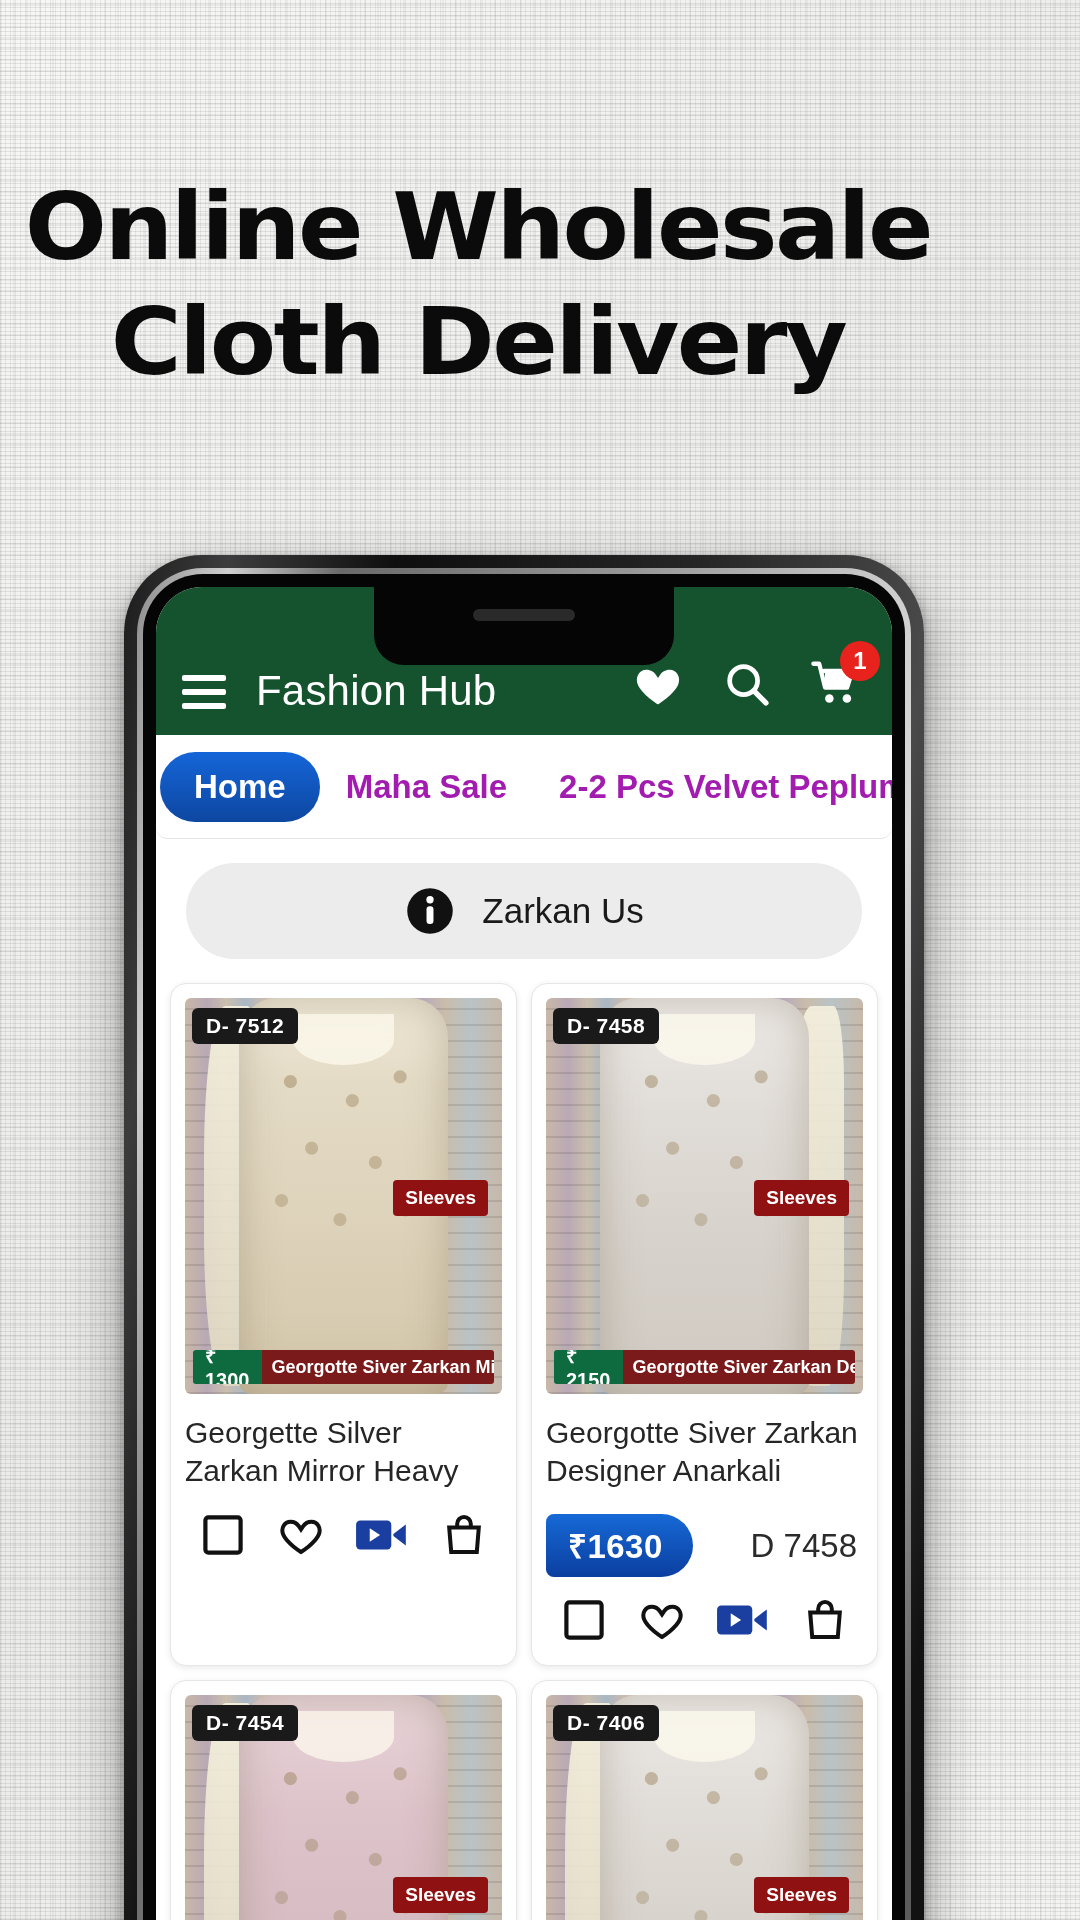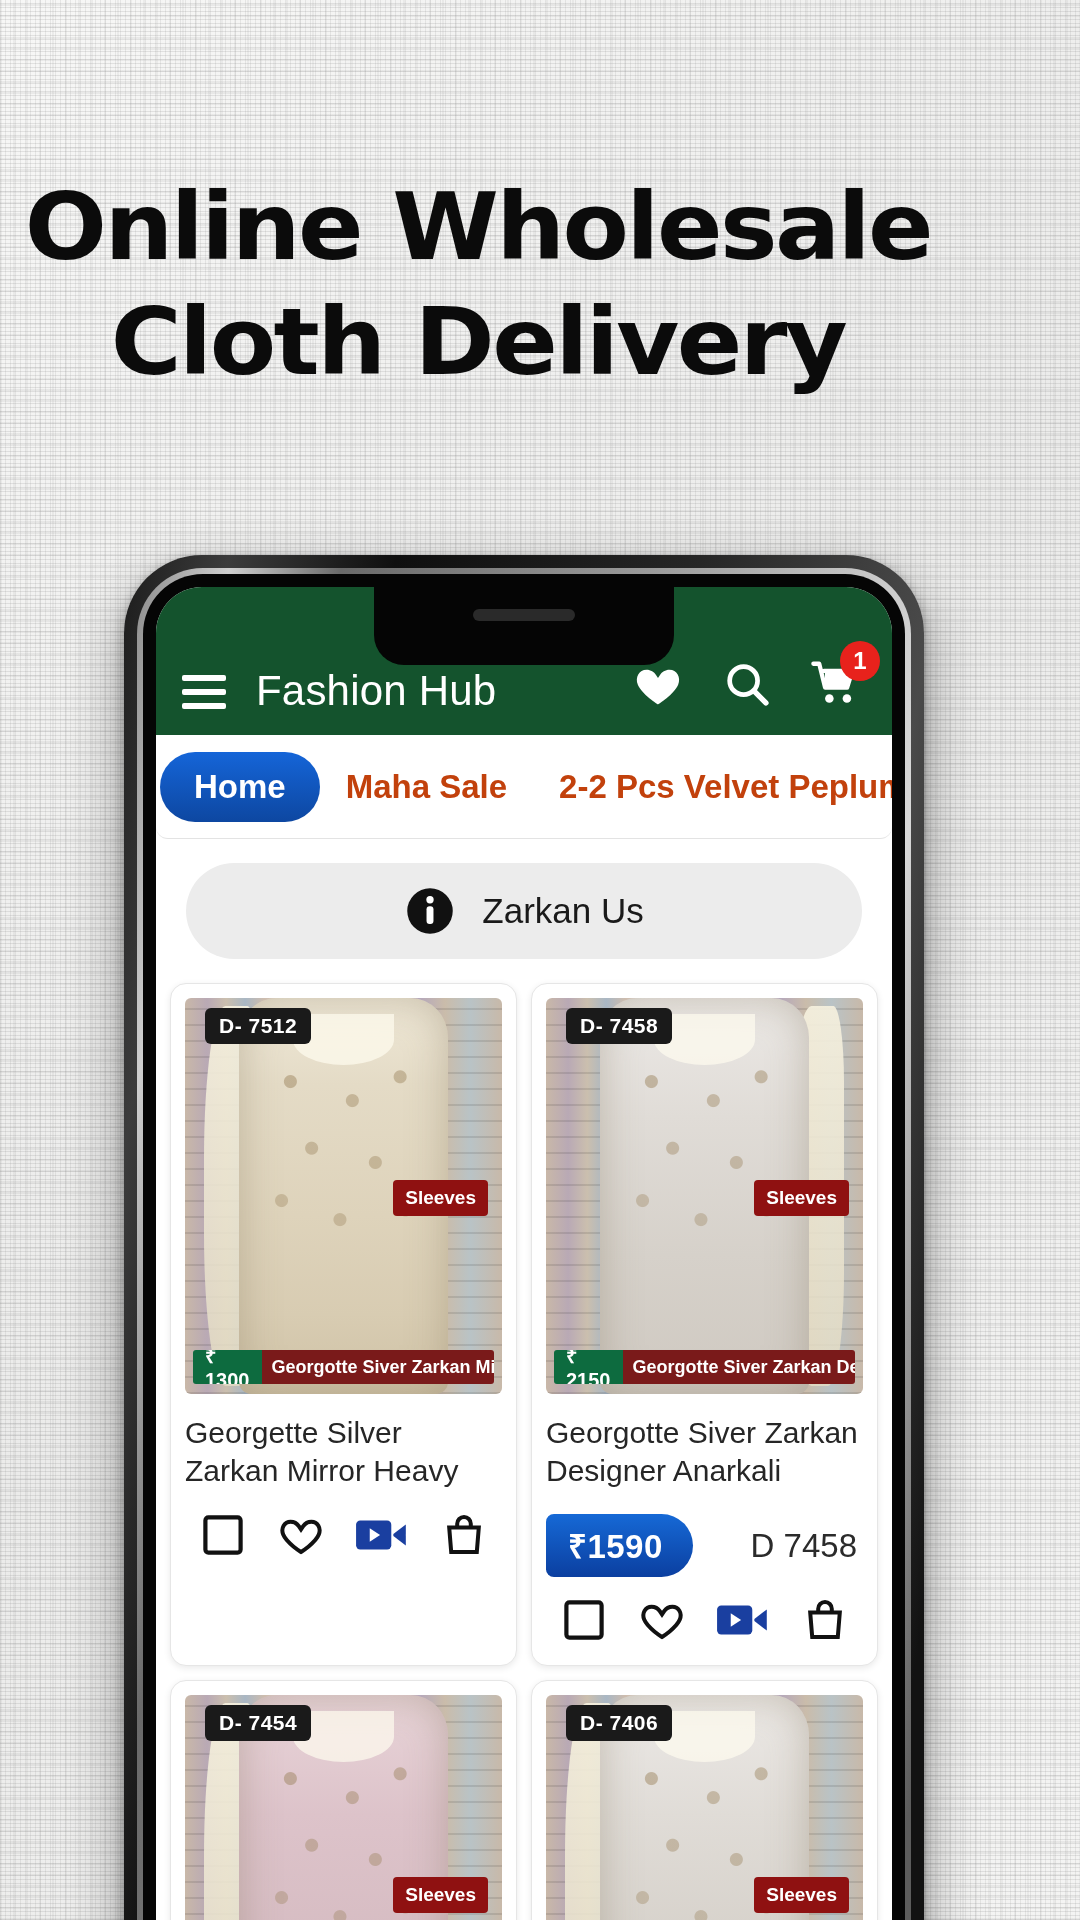--- a/index.html
+++ b/index.html
@@ -106,21 +106,21 @@
   #tabs{
     position:relative; z-index:6;
     background:#fff;
     height:104px;
     display:flex; align-items:center;
     padding-left:4px;
     border-bottom:1px solid #e3e3e3;
     overflow:hidden; white-space:nowrap;border-radius:12px;
   }
   .tab{
-    font-size:33px; color:#c2410c; font-weight:bold;
+    font-size:33px; color:#a21caf; font-weight:bold;
     padding:0 26px; flex:0 0 auto;
     font-family:"Liberation Sans", sans-serif;
   }
   .tab.active{
     background:linear-gradient(180deg,#1565d8 0%,#0d47a1 100%);
     color:#fff; border-radius:44px;
     padding:16px 34px; margin-left:0px;
   }
   
   #quick-actions{
@@ -187,21 +187,21 @@
       radial-gradient(circle at 20% 12%, rgba(150,125,85,.45) 0 6px, transparent 7px),
       radial-gradient(circle at 55% 20%, rgba(150,125,85,.40) 0 6px, transparent 7px),
       radial-gradient(circle at 82% 10%, rgba(150,125,85,.42) 0 6px, transparent 7px),
       radial-gradient(circle at 32% 40%, rgba(150,125,85,.38) 0 6px, transparent 7px),
       radial-gradient(circle at 68% 46%, rgba(150,125,85,.38) 0 6px, transparent 7px),
       radial-gradient(circle at 15% 62%, rgba(150,125,85,.34) 0 6px, transparent 7px),
       radial-gradient(circle at 48% 70%, rgba(150,125,85,.34) 0 6px, transparent 7px),
       radial-gradient(circle at 85% 66%, rgba(150,125,85,.32) 0 6px, transparent 7px);
   }
   .code-badge{
-    position:absolute; left:20px; top:10px;
+    position:absolute; left:7px; top:10px;
     background:#1a1a1a; color:#fff;
     font-size:21px; font-weight:bold; letter-spacing:.5px;
     padding:6px 14px; border-radius:6px; z-index:3;
   }
   .sleeves-badge{
     position:absolute; right:14px; top:46%;
     background:#8f1111; color:#fff;
     font-size:19px; font-weight:bold;
     padding:7px 12px; border-radius:4px; z-index:3;
   }
@@ -361,21 +361,21 @@
           </div>
           <span class="code-badge">D- 7458</span>
           <span class="sleeves-badge">Sleeves</span>
           <div class="img-pricebar">
             <span class="pb-price">₹ 2150</span>
             <span class="pb-name">Georgotte Siver Zarkan Designer Anarkali</span>
           </div>
         </div>
         <div class="p-title">Georgotte Siver Zarkan Designer Anarkali</div>
         <div class="p-price-row">
-          <span class="price-pill">₹1590</span>
+          <span class="price-pill">₹1630</span>
           <span class="p-code">D 7458</span>
         </div>
         <div class="p-actions">
           <svg width="48" height="48" viewBox="0 0 24 24">
               <rect x="3.2" y="3.2" width="17.6" height="17.6" rx="1.5" fill="none" stroke="#111" stroke-width="2.1"></rect>
             </svg>
           <svg width="52" height="48" viewBox="0 0 24 24">
               <path d="M12 20.5s-7.2-4.5-8.9-8.7C1.8 8.5 3.7 5.4 6.8 5.4c1.9 0 3.3 1 4.1 2.2l1.1 1.6 1.1-1.6c.8-1.2 2.2-2.2 4.1-2.2 3.1 0 5 3.1 3.7 6.4-1.7 4.2-8.9 8.7-8.9 8.7z" fill="none" stroke="#111" stroke-width="2"></path>
             </svg>
           <svg width="58" height="46" viewBox="0 0 28 20">

